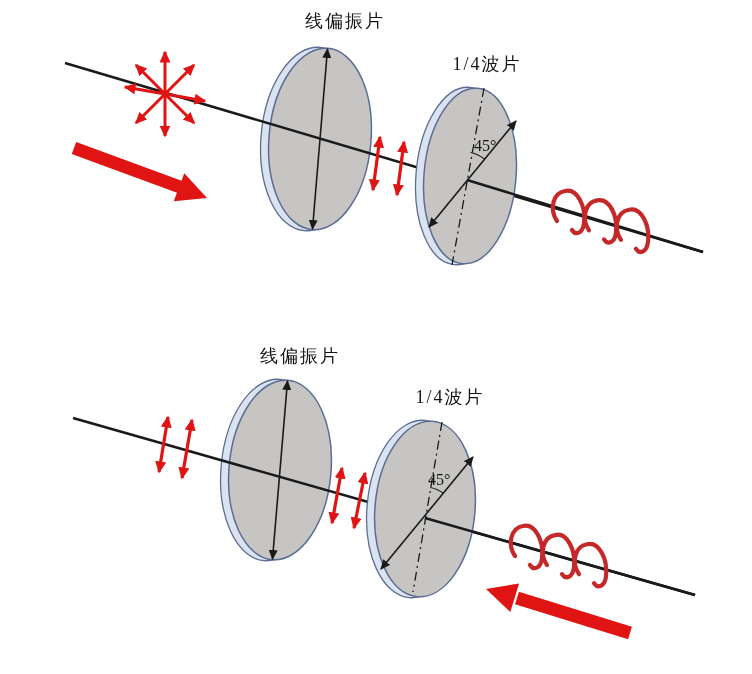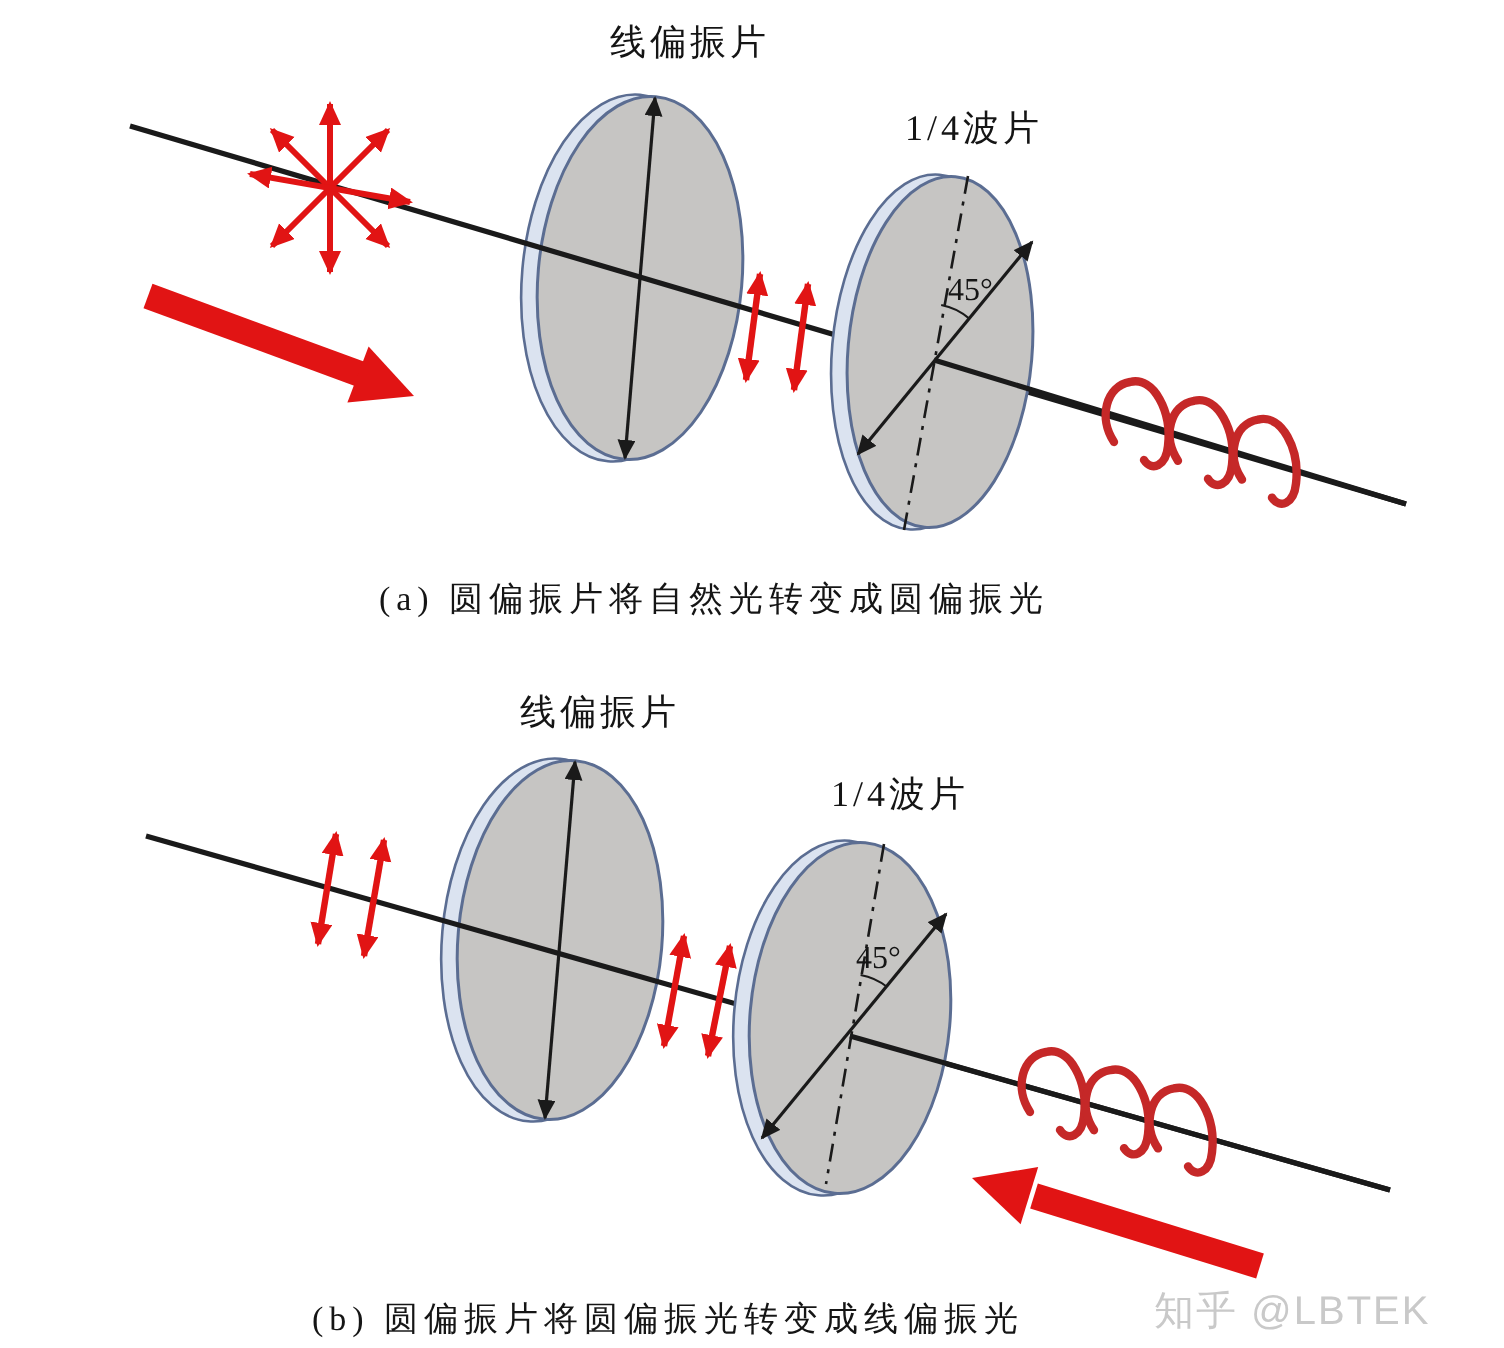--- a/index.html
+++ b/index.html
@@ -85,21 +85,20 @@
       <g stroke="#c52828" stroke-width="4.2" fill="none" stroke-linecap="round">
         <use href="#loop" transform="translate(557,221)"></use>
         <use href="#loop" transform="translate(589,230.4)"></use>
         <use href="#loop" transform="translate(621,239.8)"></use>
       </g>
     </svg>
 
     <div class="lbl component-label" style="left:345px; top:9px;">线偏振片</div>
     <div class="lbl component-label" style="left:487px; top:52px;">1/4波片</div>
     <div class="lbl angle-label" style="left:474px; top:137px;">45°</div>
-    <div class="lbl caption" style="left:357px; top:288px;">(a) 圆偏振片将自然光转变成圆偏振光</div>
   </section>
 
   <section class="fig" id="figB">
     <svg width="752" height="344" viewBox="0 0 752 344">
 
       <ellipse cx="272" cy="140" rx="51" ry="91" transform="rotate(5 272 140)" fill="#dbe3f0" stroke="#5b6d92" stroke-width="1.3"></ellipse>
       <ellipse cx="280" cy="140" rx="51" ry="90" transform="rotate(5 280 140)" fill="#c6c5c3" stroke="#5b6d92" stroke-width="1.5"></ellipse>
 
       <line x1="73" y1="88" x2="695" y2="265" stroke="#1a1a1a" stroke-width="2.6"></line>
 
@@ -131,17 +130,15 @@
 
       <g>
         <line x1="630" y1="303" x2="517" y2="268" stroke="#e11414" stroke-width="13"></line>
         <polygon points="486,259 519.1,253.5 510.3,282.1" fill="#e11414"></polygon>
       </g>
     </svg>
 
     <div class="lbl component-label" style="left:300px; top:14px;">线偏振片</div>
     <div class="lbl component-label" style="left:450px; top:55px;">1/4波片</div>
     <div class="lbl angle-label" style="left:428px; top:141px;">45°</div>
-    <div class="lbl caption" style="left:334px; top:318px;">(b) 圆偏振片将圆偏振光转变成线偏振光</div>
-    <div class="watermark" style="left:577px; top:312px;">知乎 @LBTEK</div>
   </section>
 
 </div>
 
 </body></html>

